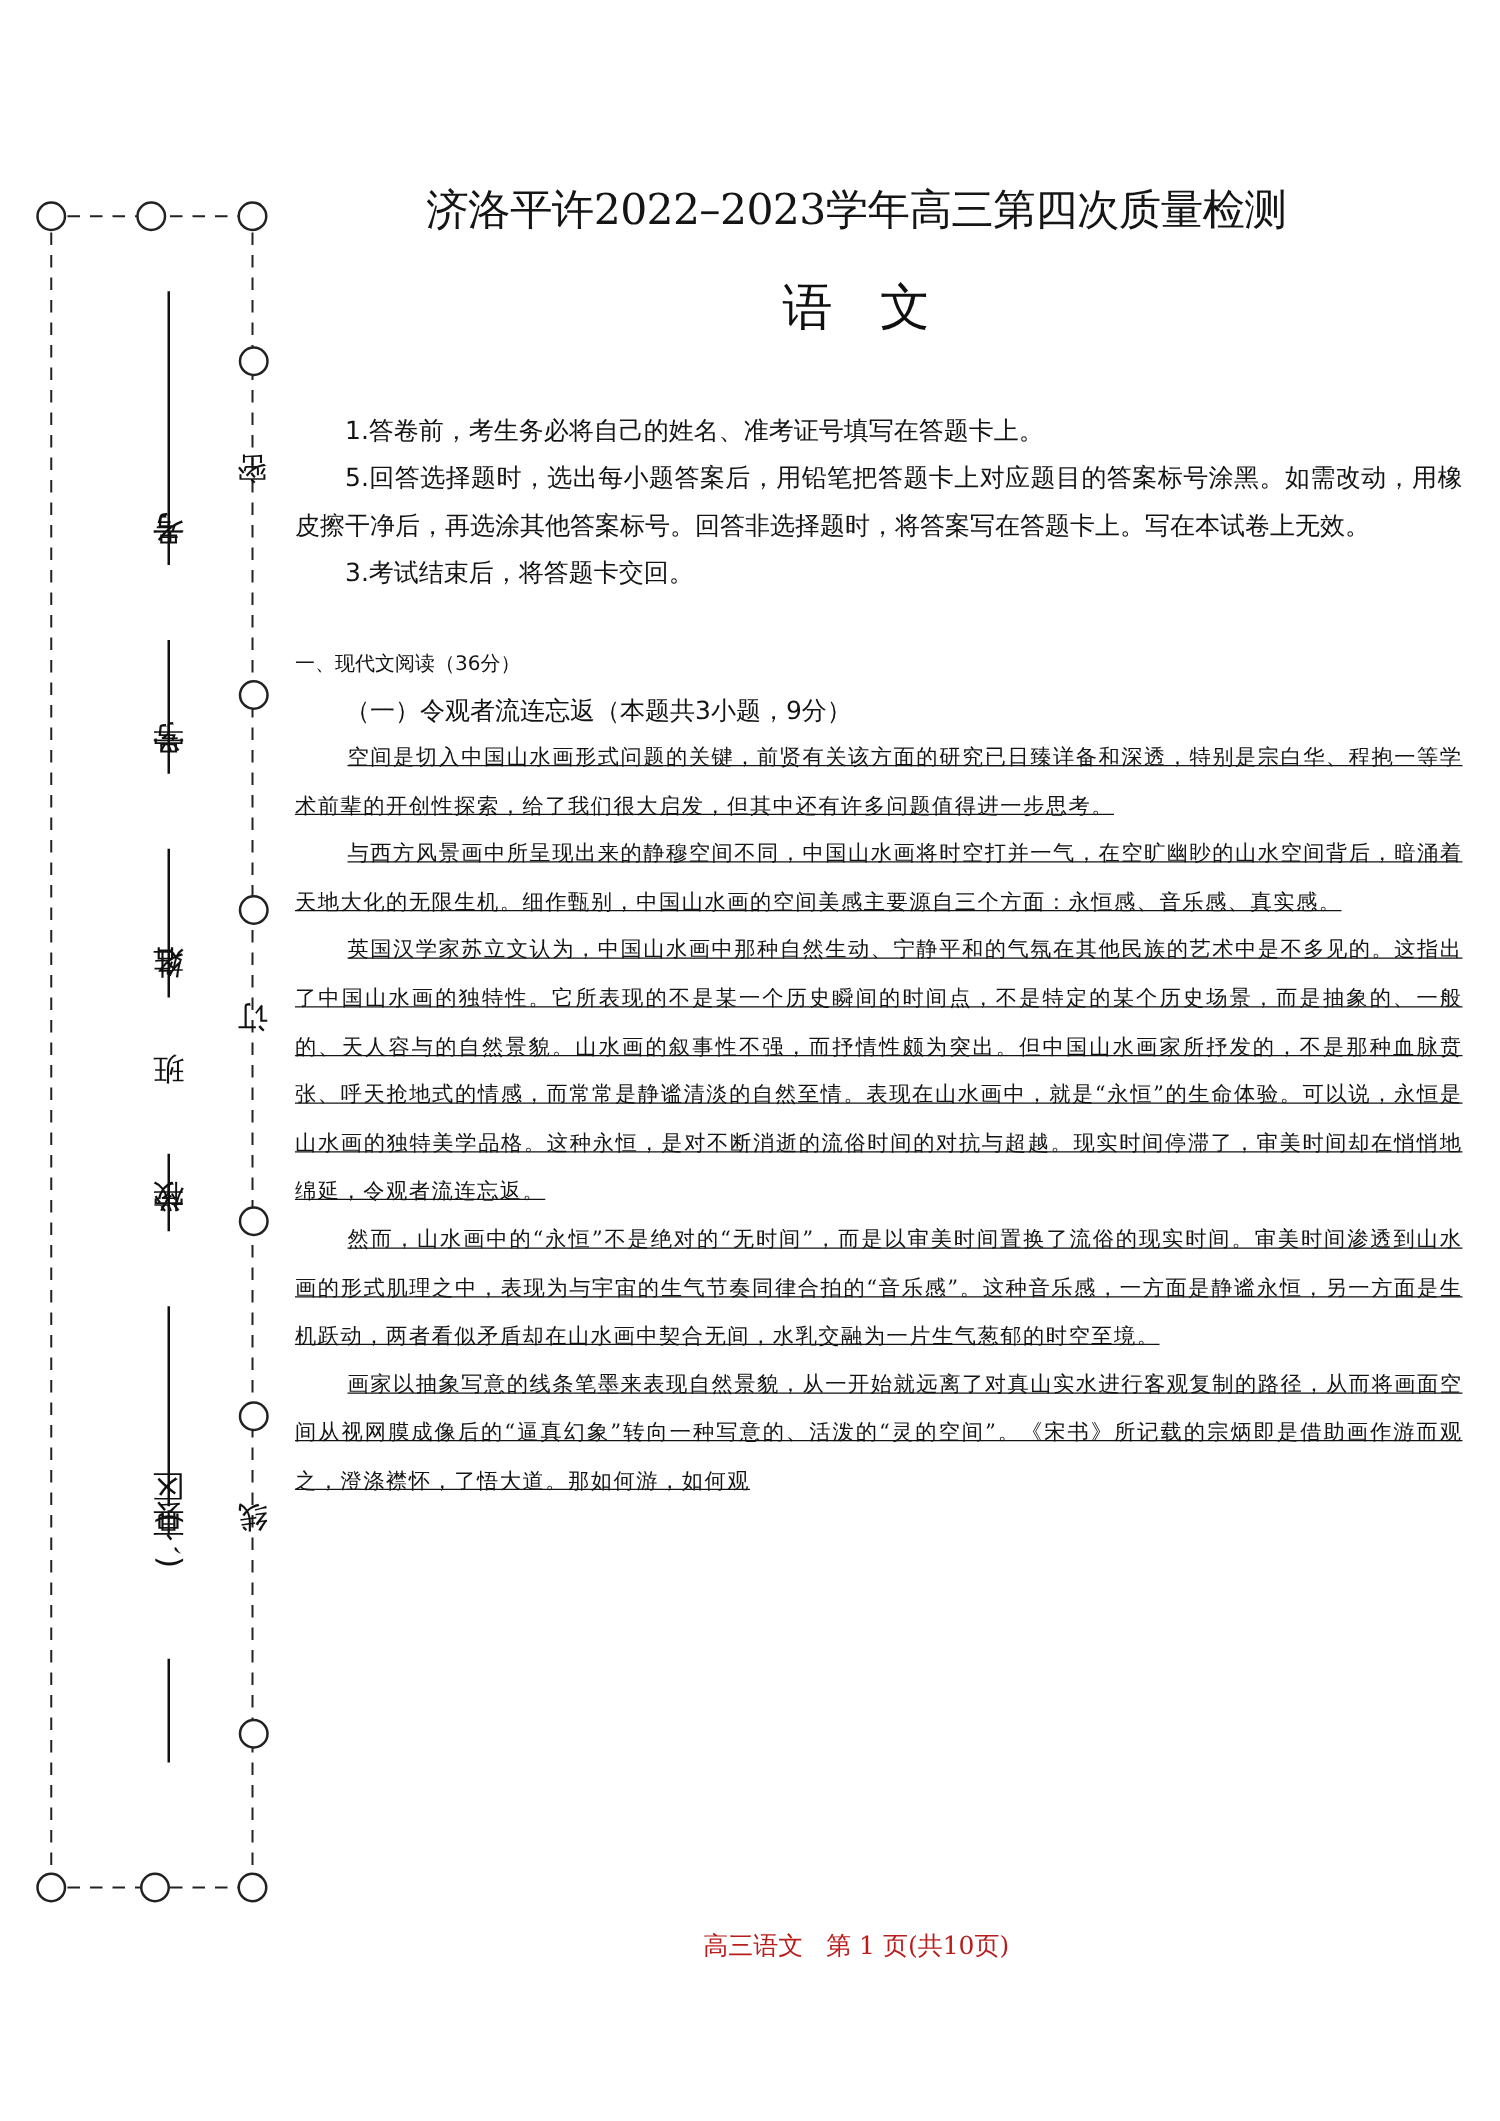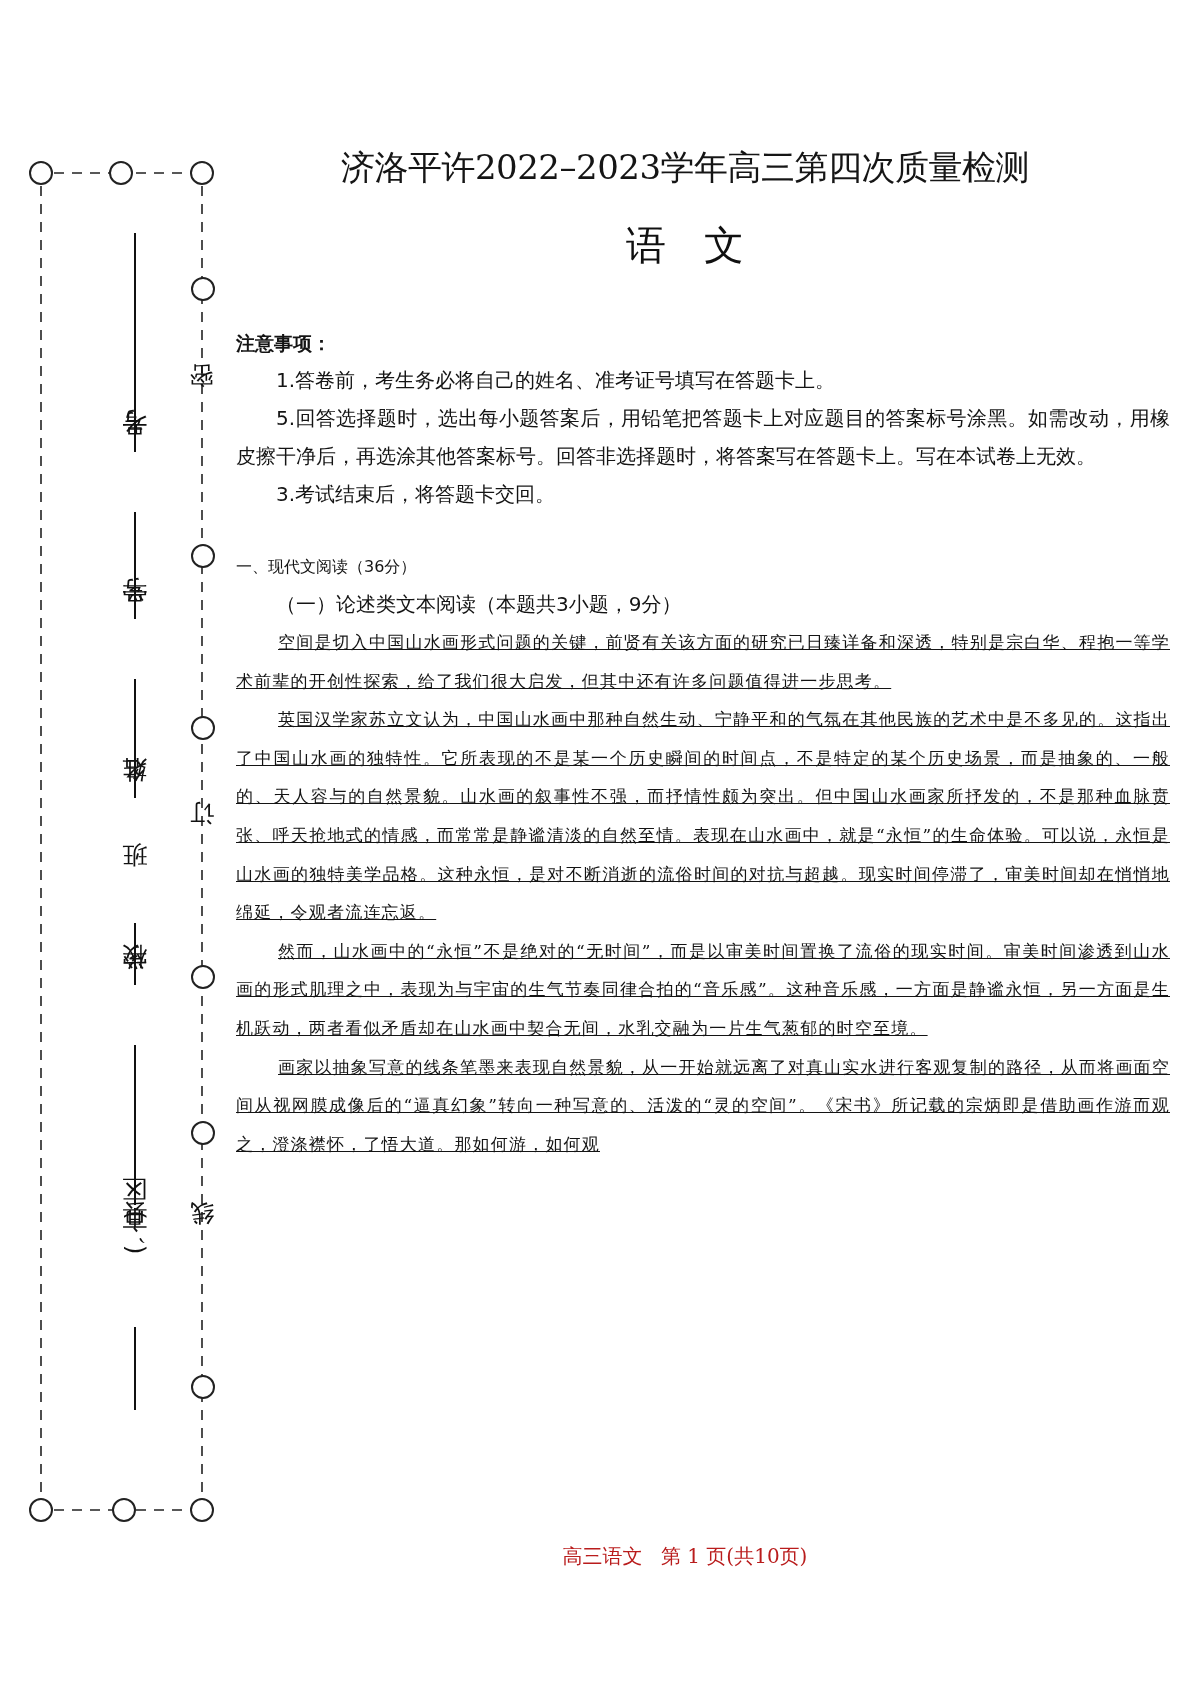--- a/index.html
+++ b/index.html
@@ -104,29 +104,29 @@
 
   <div class="seal" style="left:182px; top:408px;">密</div>
   <div class="seal" style="left:182px; top:845px;">订</div>
   <div class="seal" style="left:182px; top:1245px;">线</div>
 </div>
 
 <div class="title">济洛平许2022–2023学年高三第四次质量检测</div>
 <div class="subject">语文</div>
 
 <div class="content">
-  <div class="notice-title">注意事项：</div>
   <p class="notice-item">1.答卷前，考生务必将自己的姓名、准考证号填写在答题卡上。</p>
   <p class="notice-item">5.回答选择题时，选出每小题答案后，用铅笔把答题卡上对应题目的答案标号涂黑。如需改动，用橡皮擦干净后，再选涂其他答案标号。回答非选择题时，将答案写在答题卡上。写在本试卷上无效。</p>
   <p class="notice-item">3.考试结束后，将答题卡交回。</p>
 
   <div class="section-heading">一、现代文阅读（36分）</div>
-  <div class="sub-heading">（一）论述类文本阅读（本题共3小题，9分）</div>
+  <div class="sub-heading">（一）令观者流连忘返（本题共3小题，9分）</div>
 
   <p class="para">空间是切入中国山水画形式问题的关键，前贤有关该方面的研究已日臻详备和深透，特别是宗白华、程抱一等学术前辈的开创性探索，给了我们很大启发，但其中还有许多问题值得进一步思考。</p>
+  <p class="para">与西方风景画中所呈现出来的静穆空间不同，中国山水画将时空打并一气，在空旷幽眇的山水空间背后，暗涌着天地大化的无限生机。细作甄别，中国山水画的空间美感主要源自三个方面：永恒感、音乐感、真实感。</p>
   <p class="para">英国汉学家苏立文认为，中国山水画中那种自然生动、宁静平和的气氛在其他民族的艺术中是不多见的。这指出了中国山水画的独特性。它所表现的不是某一个历史瞬间的时间点，不是特定的某个历史场景，而是抽象的、一般的、天人容与的自然景貌。山水画的叙事性不强，而抒情性颇为突出。但中国山水画家所抒发的，不是那种血脉贲张、呼天抢地式的情感，而常常是静谧清淡的自然至情。表现在山水画中，就是“永恒”的生命体验。可以说，永恒是山水画的独特美学品格。这种永恒，是对不断消逝的流俗时间的对抗与超越。现实时间停滞了，审美时间却在悄悄地绵延，令观者流连忘返。</p>
   <p class="para">然而，山水画中的“永恒”不是绝对的“无时间”，而是以审美时间置换了流俗的现实时间。审美时间渗透到山水画的形式肌理之中，表现为与宇宙的生气节奏同律合拍的“音乐感”。这种音乐感，一方面是静谧永恒，另一方面是生机跃动，两者看似矛盾却在山水画中契合无间，水乳交融为一片生气葱郁的时空至境。</p>
   <p class="para">画家以抽象写意的线条笔墨来表现自然景貌，从一开始就远离了对真山实水进行客观复制的路径，从而将画面空间从视网膜成像后的“逼真幻象”转向一种写意的、活泼的“灵的空间”。《宋书》所记载的宗炳即是借助画作游而观之，澄涤襟怀，了悟大道。那如何游，如何观</p>
 </div>
 
 <div class="footer">
   <span>高三语文</span>
   <span>第 1 页(共10页)</span>
 </div>
 

